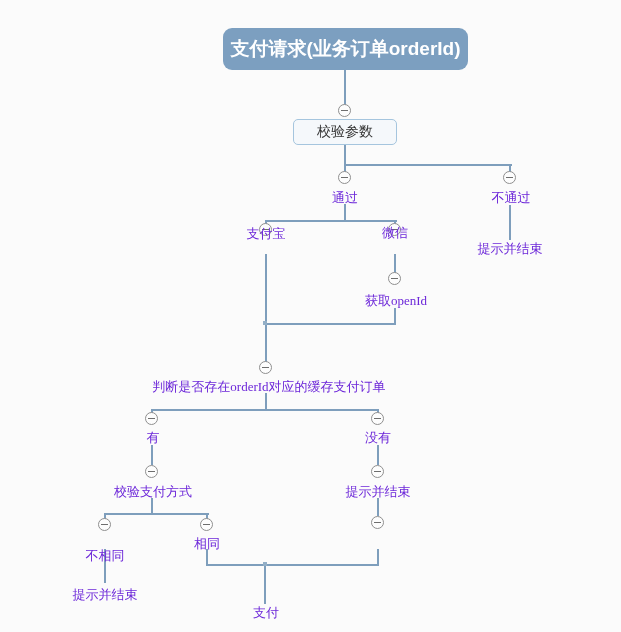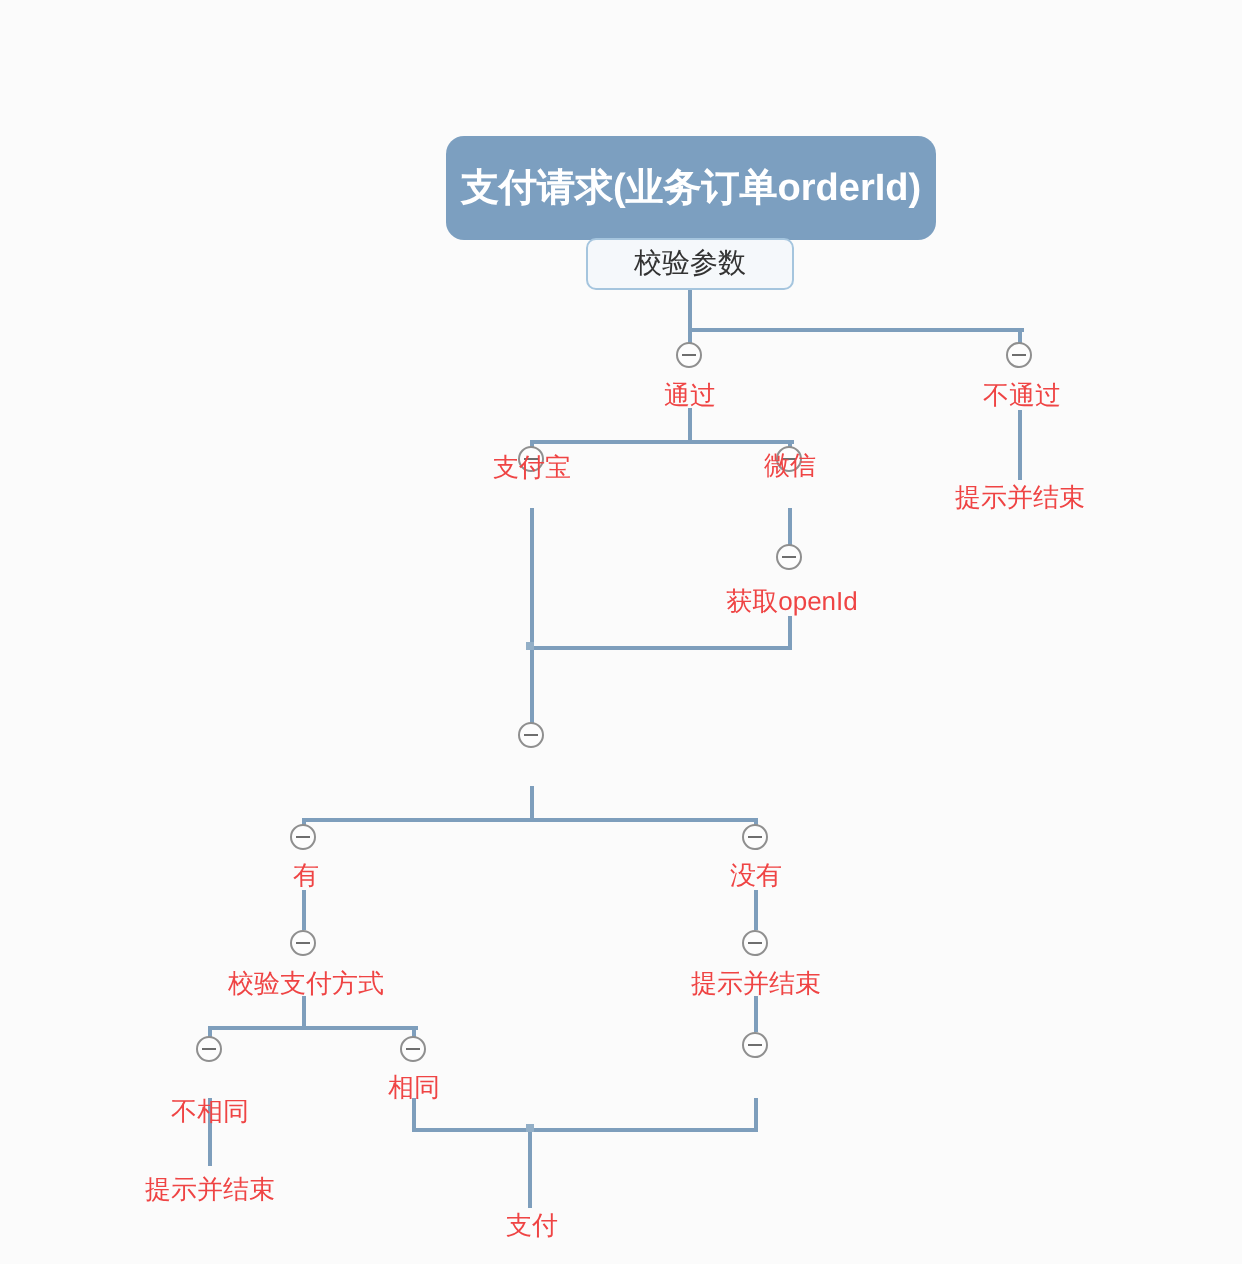--- a/index.html
+++ b/index.html
@@ -20,31 +20,32 @@
     position:absolute;width:13px;height:13px;box-sizing:border-box;
     border:1px solid #8f8f8f;border-radius:50%;background:#fdfdfd;
     display:flex;align-items:center;justify-content:center;
     cursor:pointer;z-index:2;
   }
   .collapse .bar{width:7px;height:1px;background:#6e6e6e;}
 
   
   .lbl{
     position:absolute;transform:translateX(-50%);
-    white-space:nowrap;font-size:13px;line-height:15px;color:#ef4444;
+    white-space:nowrap;font-size:13px;line-height:15px;color:#6d28d9;
     z-index:2;
+    font-family:Liberation Serif, serif;
   }
 
   
   .root-box{
-    position:absolute;left:223px;top:28px;width:245px;height:52px;
+    position:absolute;left:223px;top:28px;width:245px;height:42px;
     background:#7c9fc0;border-radius:9px;
     display:flex;align-items:center;justify-content:center;
     color:#ffffff;font-size:19px;font-weight:bold;
-    white-space:nowrap;z-index:2;margin-top:40px;
+    white-space:nowrap;z-index:2;
   }
 
   
   .sub-box{
     position:absolute;left:293px;top:119px;width:104px;height:26px;
     box-sizing:border-box;
     background:#f5f8fb;border:1px solid #a5c5de;border-radius:5px;
     display:flex;align-items:center;justify-content:center;
     color:#333333;font-size:14px;white-space:nowrap;z-index:2;
   }
@@ -133,20 +134,21 @@
 
   <div class="root-box">支付请求(业务订单orderId)</div>
   <div class="sub-box">校验参数</div>
 
   <div class="lbl" style="left:345px;top:190px">通过</div>
   <div class="lbl" style="left:511px;top:190px">不通过</div>
   <div class="lbl" style="left:266px;top:226px">支付宝</div>
   <div class="lbl" style="left:395px;top:225px">微信</div>
   <div class="lbl" style="left:510px;top:241px">提示并结束</div>
   <div class="lbl" style="left:396px;top:293px">获取openId</div>
+  <div class="lbl" style="left:269px;top:379px">判断是否存在orderId对应的缓存支付订单</div>
   <div class="lbl" style="left:153px;top:430px">有</div>
   <div class="lbl" style="left:378px;top:430px">没有</div>
   <div class="lbl" style="left:153px;top:484px">校验支付方式</div>
   <div class="lbl" style="left:378px;top:484px">提示并结束</div>
   <div class="lbl" style="left:105px;top:548px">不相同</div>
   <div class="lbl" style="left:207px;top:536px">相同</div>
   <div class="lbl" style="left:105px;top:587px">提示并结束</div>
   <div class="lbl" style="left:266px;top:605px">支付</div>
 
 </div>

